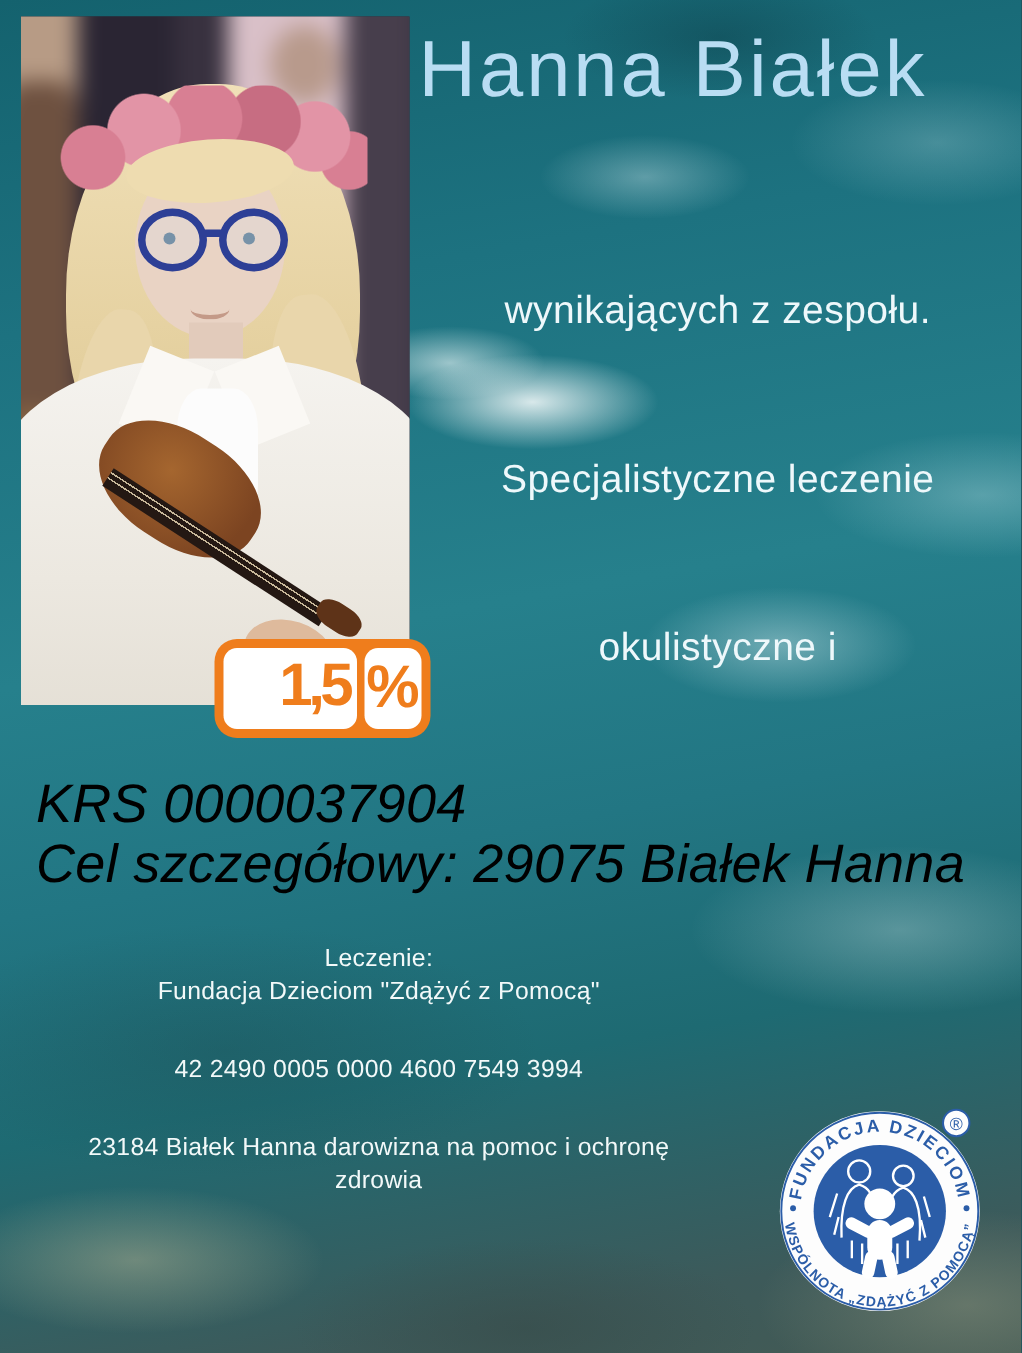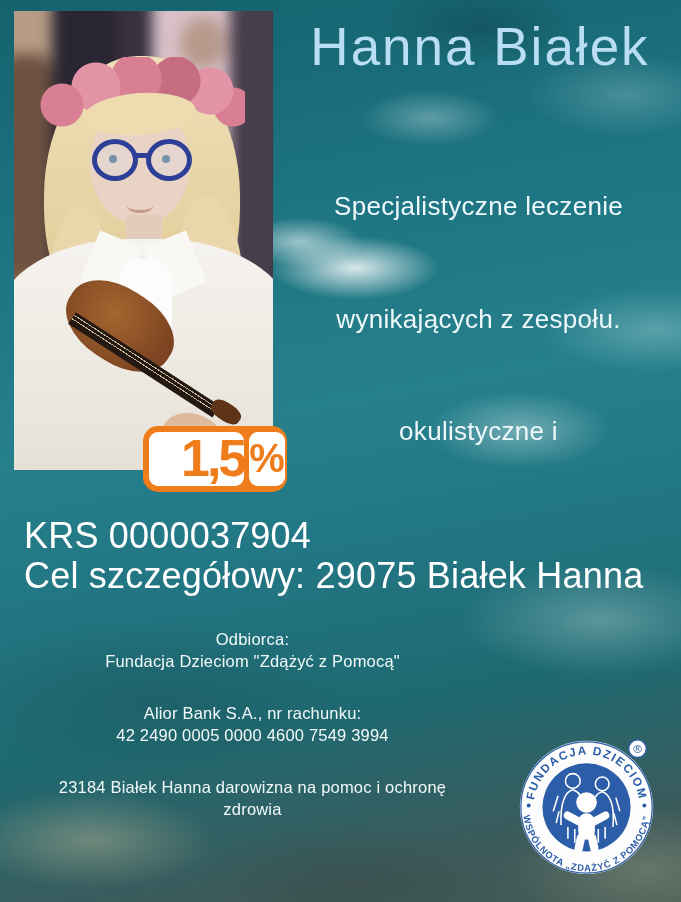--- a/index.html
+++ b/index.html
@@ -88,33 +88,33 @@
   .violin-tail { position:absolute; left:196px; top:392px; width:32px; height:18px;
     border-radius:40%; background:#5e3318; transform:rotate(33deg); }
   .hand { position:absolute; left:148px; top:403px; width:62px; height:44px;
     border-radius:50%; background:#deba9c; transform:rotate(18deg); }
 
   
   .badge { position:absolute; left:143px; top:426px; width:144px; height:66px;
     background:#ef7d1c; border-radius:15px; display:flex; gap:5px; padding:6px; }
   .badge-box { background:#fff; border-radius:9px; color:#ef7d1c; font-weight:bold;
     display:flex; align-items:center; justify-content:center; }
-  .badge-amount { flex:1.5; font-size:52px; letter-spacing:-3px; padding-bottom:3px;padding-left:32px; }
+  .badge-amount { flex:1.5; font-size:40px; letter-spacing:-3px; padding-bottom:3px;padding-left:32px; }
   .badge-percent { flex:1; font-size:40px; padding-bottom:2px; }
 
   
-  .title { position:absolute; left:279px; top:16px; width:402px; text-align:center;
+  .title { position:absolute; left:279px; top:16px; width:402px; 
     font-size:53px; letter-spacing:2px; color:#b9ddf3; }
   .description { position:absolute; left:276px; top:113px; width:405px;
     text-align:center; font-size:26px; line-height:37.5px; letter-spacing:.3px;
     color:#eef8fb; white-space:pre-wrap; }
   .dline { display:block; }
 
-  .krs { position:absolute; left:24px; top:516px; color:#ffffff;
-    font-size:36px; line-height:40px; letter-spacing:.2px; }
+  .krs { position:absolute; left:24px; top:516px; color:#000000;
+    font-size:36px; line-height:40px; letter-spacing:.2px;font-style:italic; }
 
   .donation { position:absolute; left:0; top:628px; width:505px; text-align:center;
     color:#f2f9f9; font-size:16.5px; line-height:22px; letter-spacing:.2px; }
   .donation p { margin-bottom:30px; }
   .donation span { display:block; }
 
   
   .foundation-logo { position:absolute; left:514px; top:731px; width:147px; height:147px; }
 </style>
 </head>
@@ -159,39 +159,38 @@
   </div>
 
   <div class="badge">
     <div class="badge-box badge-amount">1,5</div>
     <div class="badge-box badge-percent">%</div>
   </div>
 
   <div class="title">Hanna Białek</div>
 
   <div class="description">
+    <span class="dline">wynikających z zespołu.</span>
     <span class="dline">Specjalistyczne leczenie</span>
-    <span class="dline">wynikających z zespołu.</span>
     <span class="dline">okulistyczne i</span>
     
     
   </div>
 
   <div class="krs">
     <div>KRS 0000037904</div>
     <div>Cel szczegółowy: 29075 Białek Hanna</div>
   </div>
 
   <div class="donation">
     <p>
-      <span>Odbiorca:</span>
+      <span>Leczenie:</span>
       <span>Fundacja Dzieciom "Zdążyć z Pomocą"</span>
     </p>
     <p>
-      <span>Alior Bank S.A., nr rachunku:</span>
       <span>42 2490 0005 0000 4600 7549 3994</span>
     </p>
     <p>
       <span>23184 Białek Hanna darowizna na pomoc i ochronę</span>
       <span>zdrowia</span>
     </p>
   </div>
 
   <svg class="foundation-logo" viewBox="0 0 150 150">
     <defs>

